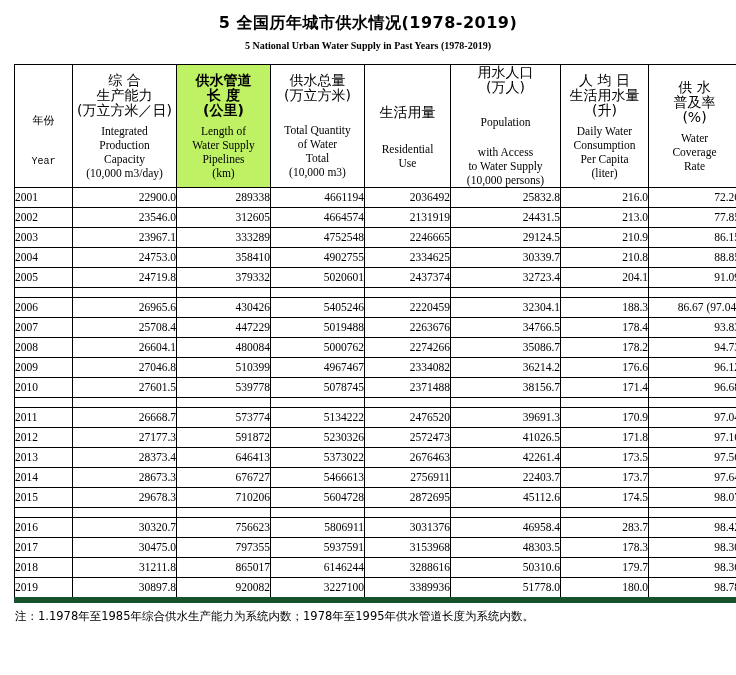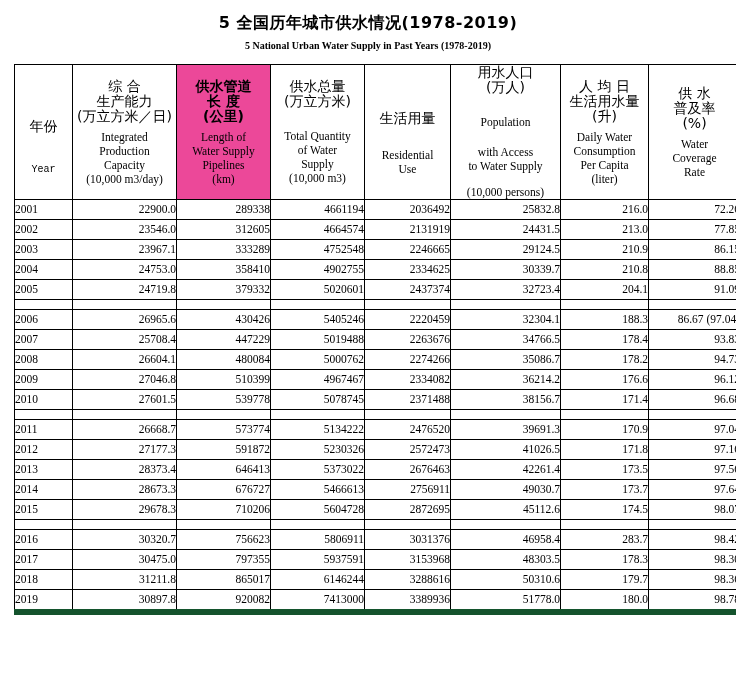--- a/index.html
+++ b/index.html
@@ -71,21 +71,21 @@
   }
   .hl {
     background: #ff0000;
   }
   .hl .hd-cn { font-weight: bold; }
   .col-year {
     width: 58px;
   }
   .year-head-cn {
     font-family: "DejaVu Sans", sans-serif;
-    font-size: 14px;
+    font-size: 11px;
     display: block;
     margin-top: 28px;
   }
   .year-head-en {
     font-family: Liberation Mono, monospace;
     font-size: 10px;
     display: block;
     margin-top: 28px;
   }
   tbody td {
@@ -156,49 +156,49 @@
         </th>
         <th>
           <span class="hd-cn">综  合</span>
           <span class="hd-cn">生产能力</span>
           <span class="hd-cn">(万立方米／日)</span>
           <span class="hd-en">Integrated</span>
           <span class="hd-en" style="margin-top:0">Production</span>
           <span class="hd-en" style="margin-top:0">Capacity</span>
           <span class="hd-en" style="margin-top:0">(10,000 m3/day)</span>
         </th>
-        <th class="hl" style="background: #ec4899; margin-left: 31px;">
+        <th class="hl" style="background: #bef264; margin-left: 31px;">
           <span class="hd-cn">供水管道</span>
           <span class="hd-cn">长  度</span>
           <span class="hd-cn">(公里)</span>
           <span class="hd-en">Length of</span>
           <span class="hd-en" style="margin-top:0">Water Supply</span>
           <span class="hd-en" style="margin-top:0">Pipelines</span>
           <span class="hd-en" style="margin-top:0">(km)</span>
         </th>
         <th>
           <span class="hd-cn">供水总量</span>
           <span class="hd-cn">(万立方米)</span>
           <span class="hd-en" style="margin-top:20px">Total Quantity</span>
           <span class="hd-en" style="margin-top:0">of Water</span>
-          <span class="hd-en" style="margin-top:0">Supply</span>
+          <span class="hd-en" style="margin-top:0">Total</span>
           <span class="hd-en" style="margin-top:0">(10,000 m3)</span>
         </th>
         <th>
           <span class="hd-cn" style="margin-top:22px">生活用量</span>
           <span class="hd-en" style="margin-top:22px">Residential</span>
           <span class="hd-en" style="margin-top:0">Use</span>
         </th>
         <th>
           <span class="hd-cn">用水人口</span>
           <span class="hd-cn">(万人)</span>
           <span class="hd-en" style="margin-top:20px">Population</span>
           <span class="hd-en" style="margin-top:16px">with Access</span>
           <span class="hd-en" style="margin-top:0">to Water Supply</span>
-          <span class="hd-en" style="margin-top:12px">(10,000 persons)</span>
+          <span class="hd-en" style="margin-top:0">(10,000 persons)</span>
         </th>
         <th>
           <span class="hd-cn">人 均 日</span>
           <span class="hd-cn">生活用水量</span>
           <span class="hd-cn">(升)</span>
           <span class="hd-en">Daily Water</span>
           <span class="hd-en" style="margin-top:0">Consumption</span>
           <span class="hd-en" style="margin-top:0">Per Capita</span>
           <span class="hd-en" style="margin-top:0">(liter)</span>
         </th>
@@ -362,21 +362,21 @@
           <td>42261.4</td>
           <td>173.5</td>
           <td>97.56</td>
         </tr>
         <tr>
           <td class="year">2014</td>
           <td>28673.3</td>
           <td>676727</td>
           <td>5466613</td>
           <td>2756911</td>
-          <td>49030.7</td>
+          <td>22403.7</td>
           <td>173.7</td>
           <td>97.64</td>
         </tr>
         <tr>
           <td class="year">2015</td>
           <td>29678.3</td>
           <td>710206</td>
           <td>5604728</td>
           <td>2872695</td>
           <td>45112.6</td>
@@ -420,25 +420,26 @@
           <td>6146244</td>
           <td>3288616</td>
           <td>50310.6</td>
           <td>179.7</td>
           <td>98.36</td>
         </tr>
         <tr class="last-row">
           <td class="year">2019</td>
           <td>30897.8</td>
           <td>920082</td>
-          <td>7413000</td>
+          <td>3227100</td>
           <td>3389936</td>
           <td>51778.0</td>
           <td>180.0</td>
           <td>98.78</td>
         </tr>
       </tbody>
   </table>
 
   <div class="notes">
+    <span class="note-line">注：1.1978年至1985年综合供水生产能力为系统内数；1978年至1995年供水管道长度为系统内数。</span>
   </div>
 
 </div>
 
 </body></html>

